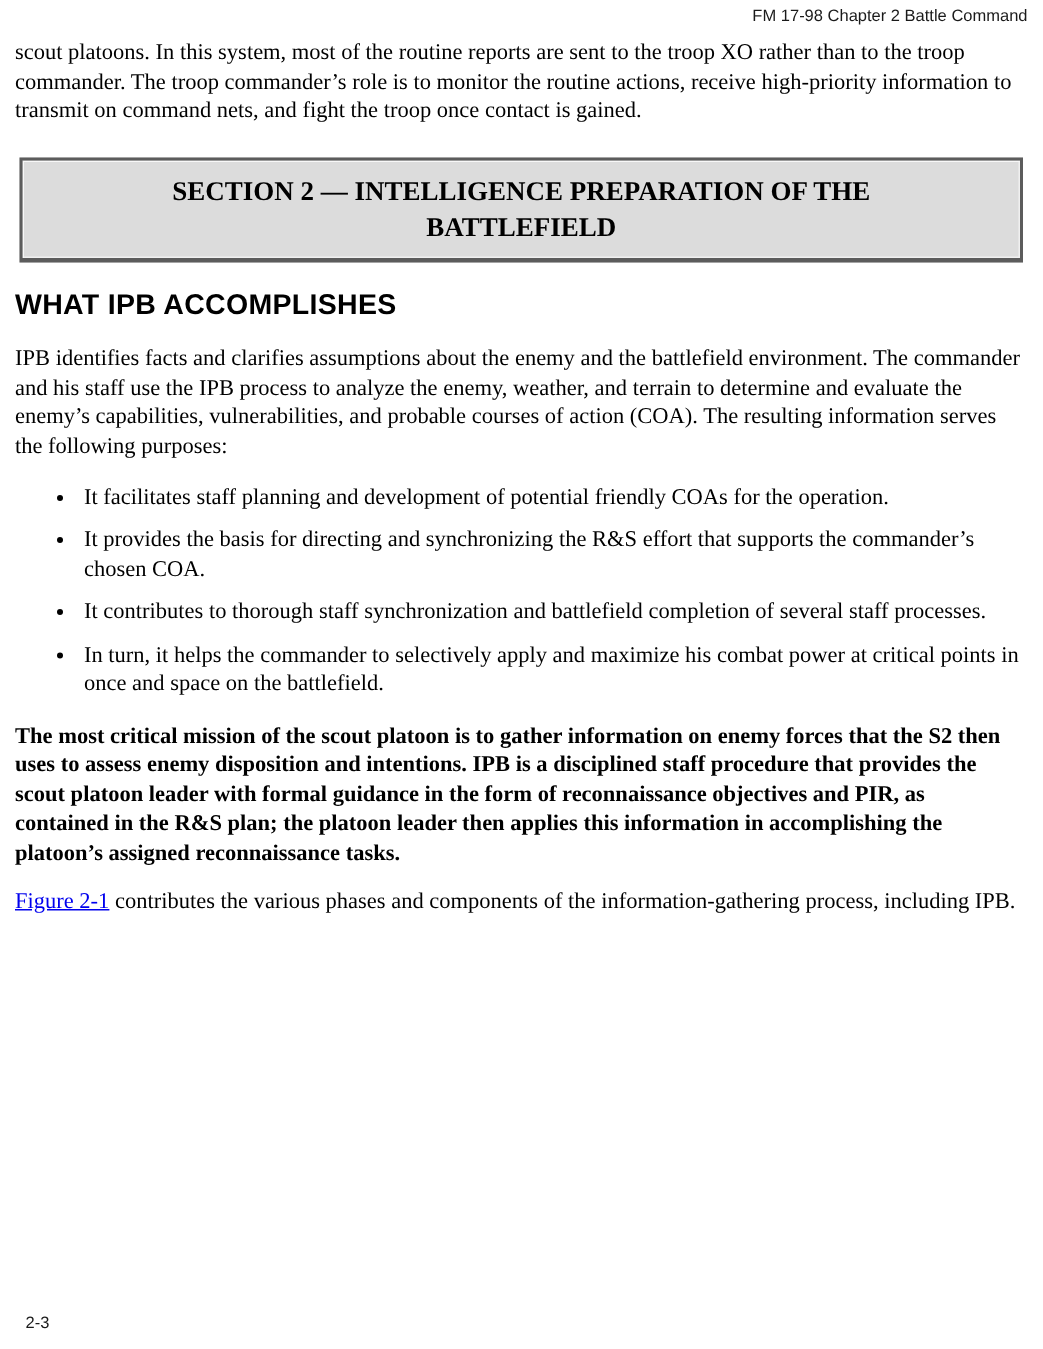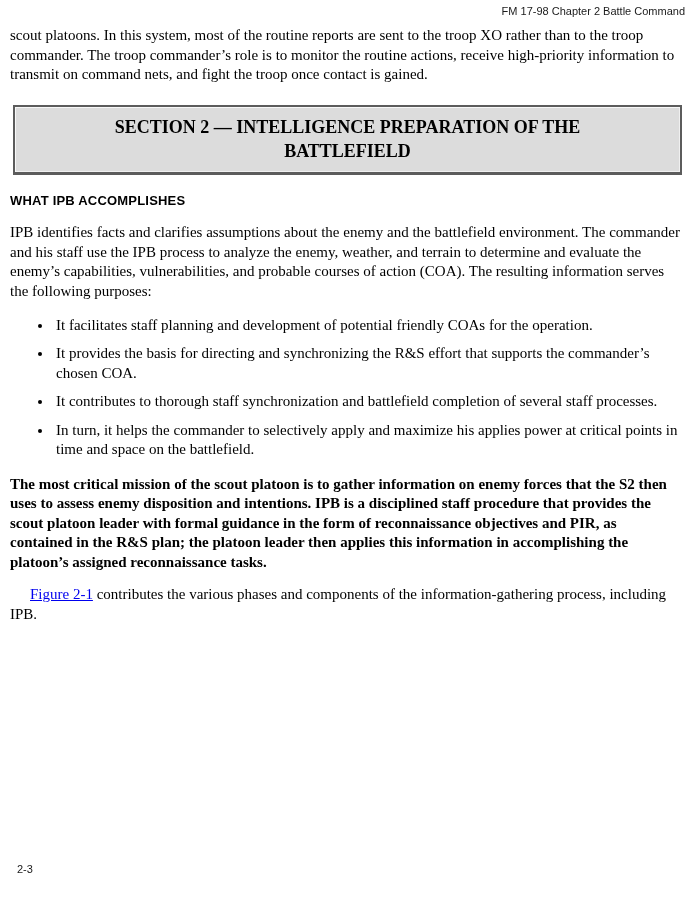--- a/index.html
+++ b/index.html
@@ -43,21 +43,21 @@
   .section-title {
     font-size: 18px;
     font-weight: bold;
     text-align: center;
     line-height: 1.34;
     max-width: 500px;
     margin: 0 auto;
   }
   h1.doc-heading {
     font-family: "Liberation Sans", sans-serif;
-    font-size: 13px;
+    font-size: 19px;
     font-weight: bold;
     margin: 18px 0 15px 0;
     letter-spacing: 0.2px;
   }
   ul.purpose-list {
     margin: 0 0 15px 0;
     padding-left: 43px;
     font-size: 15px;
     line-height: 1.3;
   }
@@ -74,26 +74,25 @@
   }
   p.figure-para {
     font-size: 15px;
     line-height: 1.31;
     margin: 0 0 14px 0;
     max-width: 675px;
   }
   a.figure-link {
     color: var(--link_color, #0000ee);
     cursor: pointer;
-    margin-left: 20px;
   }
   .doc-footer {
     position: absolute;
     left: 17px;
-    bottom: 24px;
+    bottom: 11px;
     font-family: "Liberation Sans", sans-serif;
     font-size: 11px;
     color: #1a1a1a;
   }
 </style>
 </head>
 <body>
 
 <div class="page">
 
@@ -107,21 +106,21 @@
 
 
   <h1 class="doc-heading">WHAT IPB ACCOMPLISHES</h1>
 
   <p class="body-text">IPB identifies facts and clarifies assumptions about the enemy and the battlefield environment. The commander and his staff use the IPB process to analyze the enemy, weather, and terrain to determine and evaluate the enemy’s capabilities, vulnerabilities, and probable courses of action (COA). The resulting information serves the following purposes:</p>
 
   <ul class="purpose-list">
     <li>It facilitates staff planning and development of potential friendly COAs for the operation.</li>
     <li>It provides the basis for directing and synchronizing the R&amp;S effort that supports the commander’s chosen COA.</li>
     <li>It contributes to thorough staff synchronization and battlefield completion of several staff processes.</li>
-    <li>In turn, it helps the commander to selectively apply and maximize his applies power at critical points in time and space on the battlefield.</li>
+    <li>In turn, it helps the commander to selectively apply and maximize his combat power at critical points in once and space on the battlefield.</li>
   </ul>
 
   <p class="bold-para">The most critical mission of the scout platoon is to gather information on enemy forces that the S2 then uses to assess enemy disposition and intentions. IPB is a disciplined staff procedure that provides the scout platoon leader with formal guidance in the form of reconnaissance objectives and PIR, as contained in the R&amp;S plan; the platoon leader then applies this information in accomplishing the platoon’s assigned reconnaissance tasks.</p>
 
   <p class="figure-para"><a class="figure-link" href="#">Figure 2-1</a><span> contributes the various phases and components of the information-gathering process, including IPB.</span></p>
 
 </div>
 
 <div class="doc-footer">2-3</div>
 

